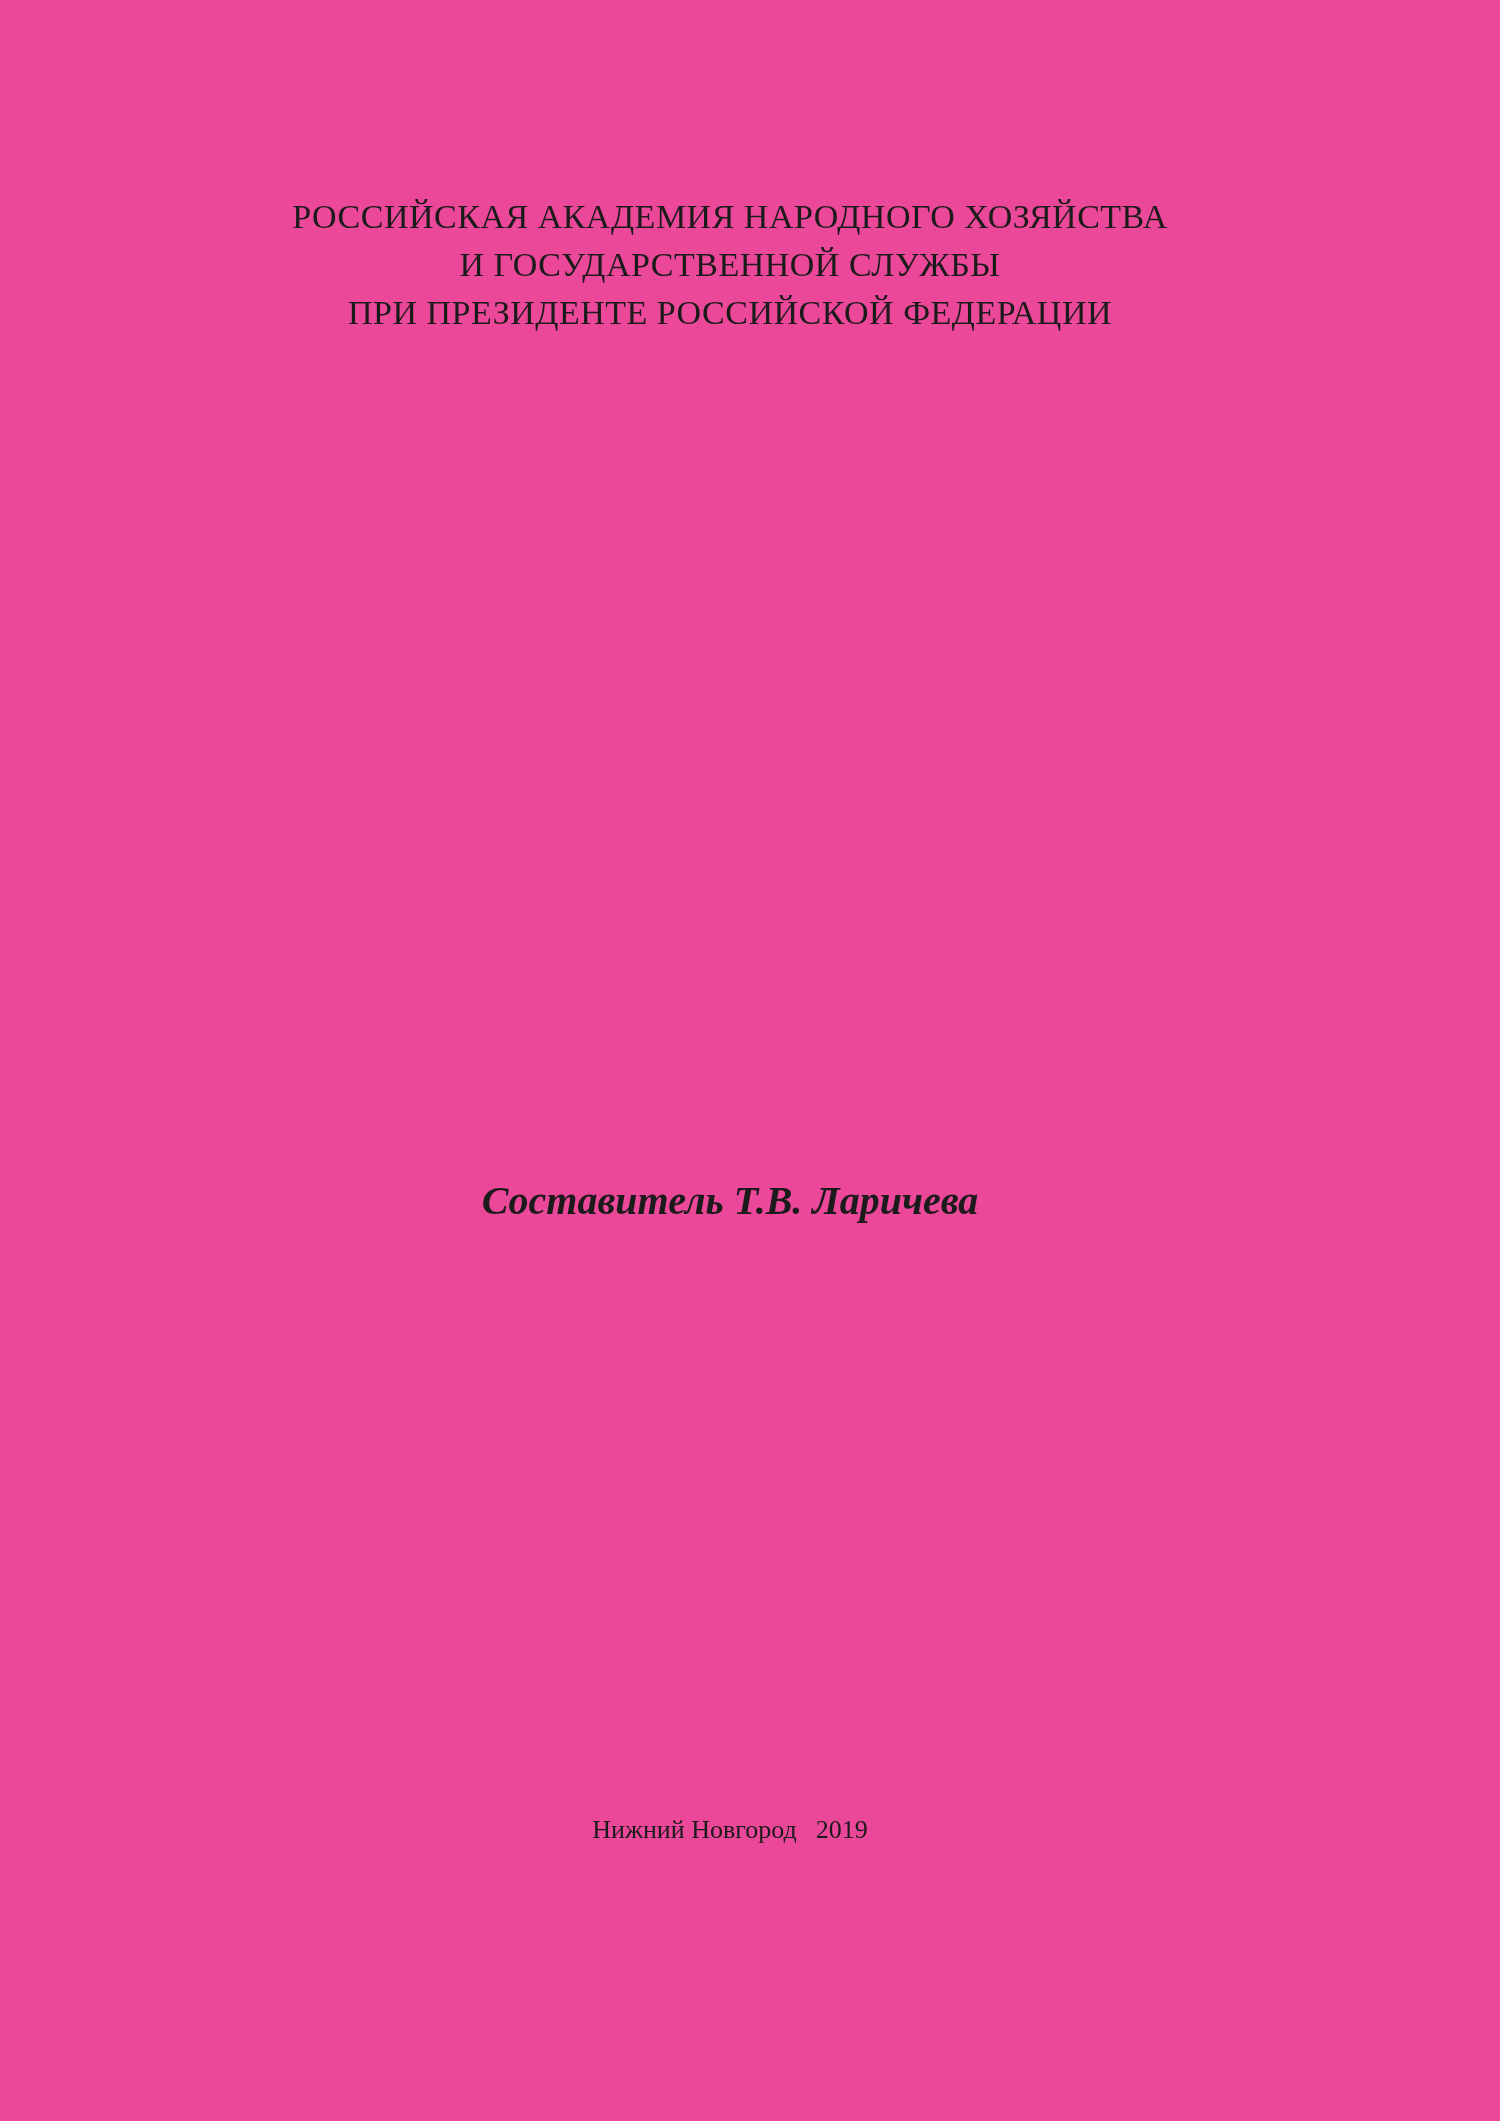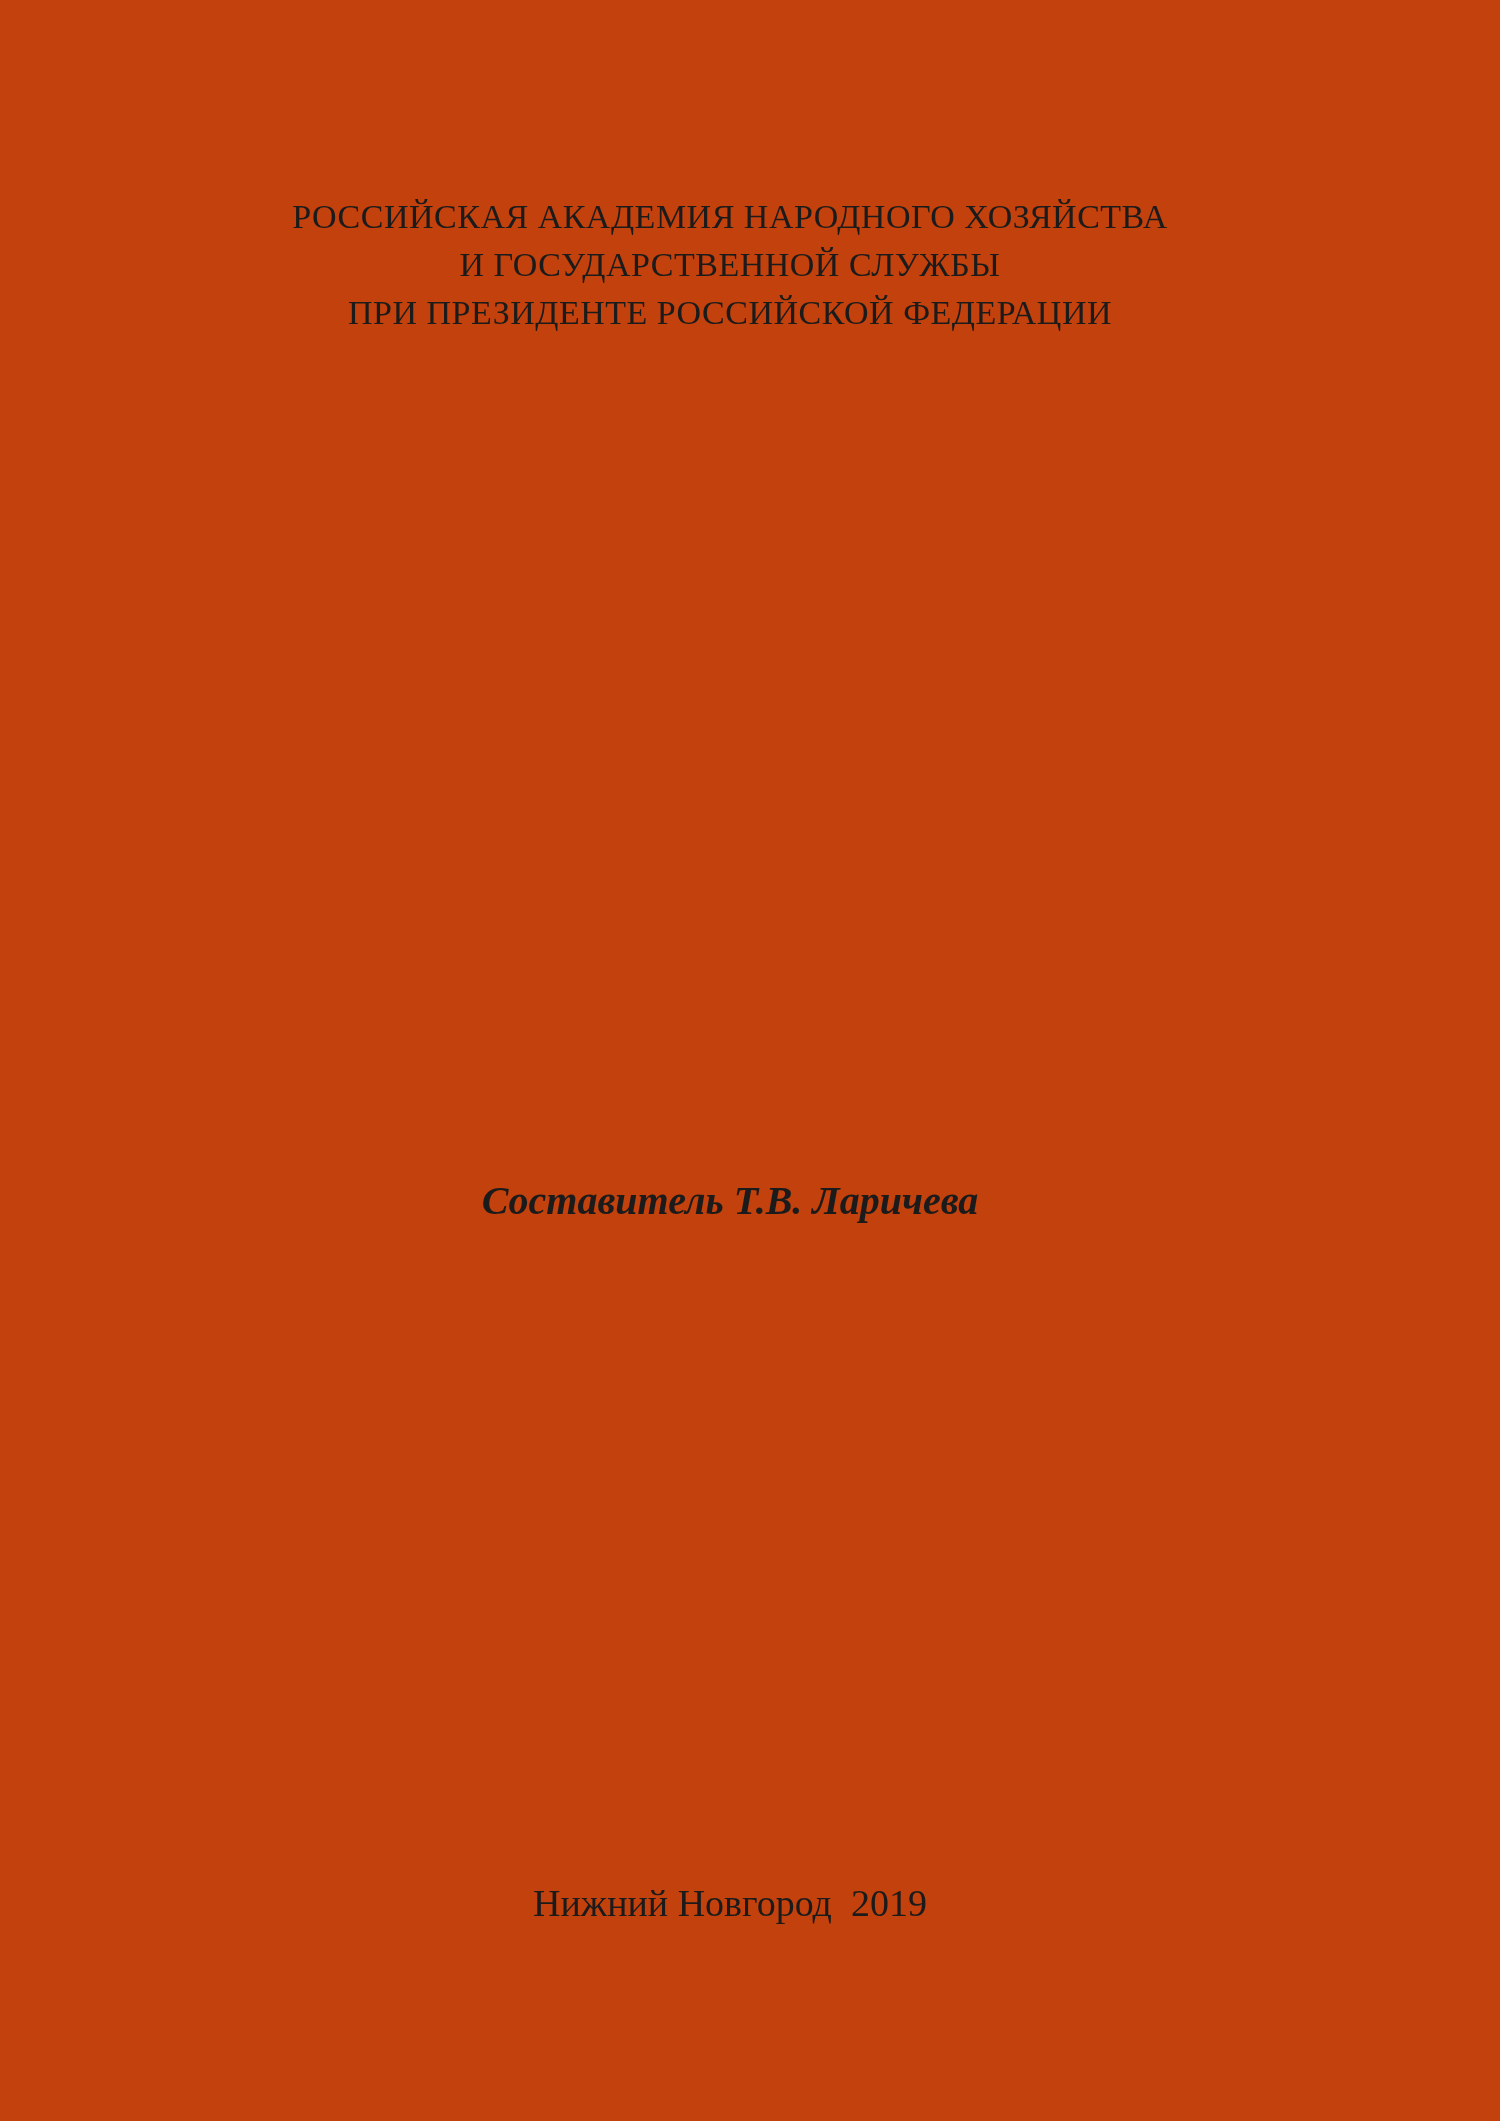--- a/index.html
+++ b/index.html
@@ -49,32 +49,32 @@
     line-height: 1.15;
   }
   .doc-byline {
     top: 1178px;
     font-size: 40px;
     font-weight: bold;
     line-height: 1.15;
     font-style: italic;
   }
   .imprint {
-    top: 1882px;
-    font-size: 38px;
+    top: 1815px;
+    font-size: 26px;
     line-height: 1.15;
   }
   .imprint .imprint-year {
     margin-left: 19px; 
   }
 </style>
 </head>
 <body>
 
-<div class="page" style="background: #c2410c; color: rgb(27, 27, 27);">
+<div class="page" style="background: #ec4899; color: rgb(27, 27, 27);">
 
   <div class="centered-block org-header">
     <span class="org-line">РОССИЙСКАЯ АКАДЕМИЯ НАРОДНОГО ХОЗЯЙСТВА</span>
     <span class="org-line">И ГОСУДАРСТВЕННОЙ СЛУЖБЫ</span>
     <span class="org-line">ПРИ ПРЕЗИДЕНТЕ РОССИЙСКОЙ ФЕДЕРАЦИИ</span>
   </div>
 
 
 
   <div class="centered-block doc-byline">Составитель Т.В. Ларичева</div>

